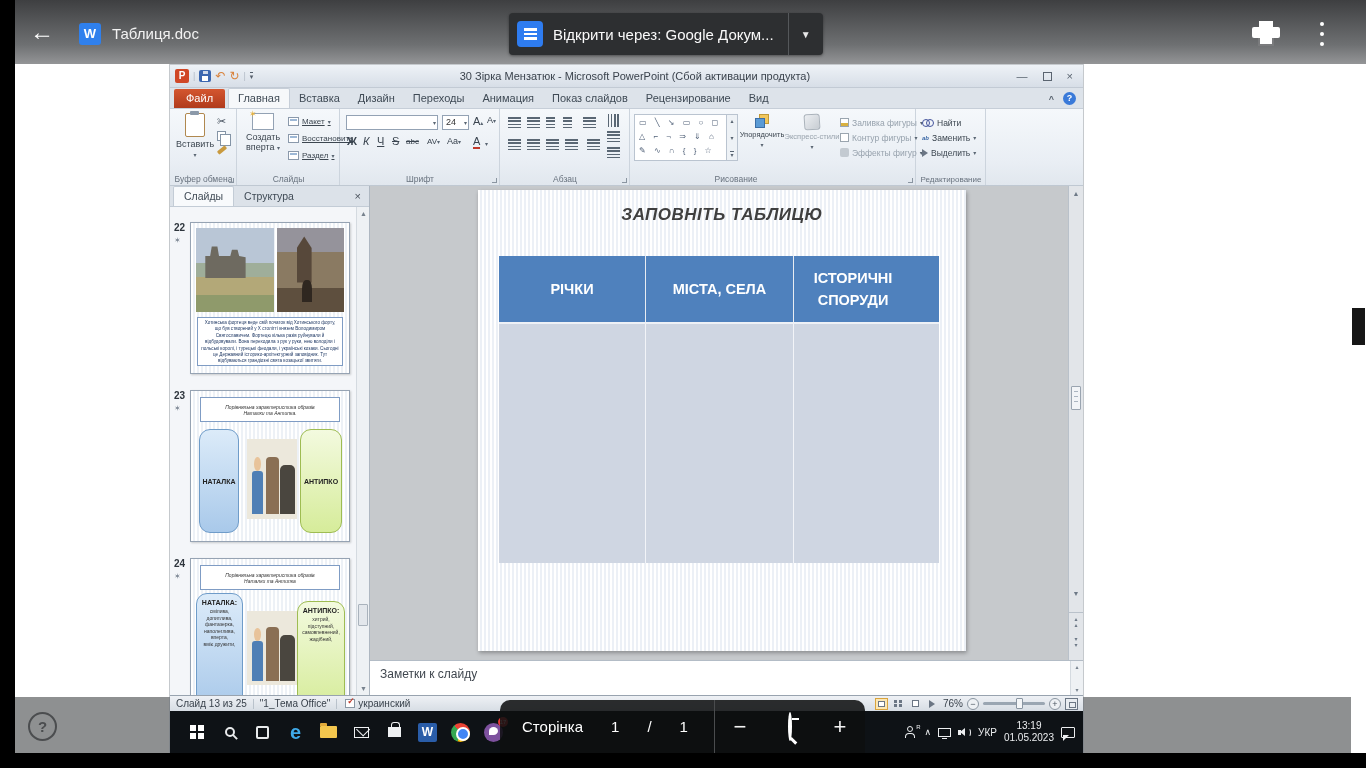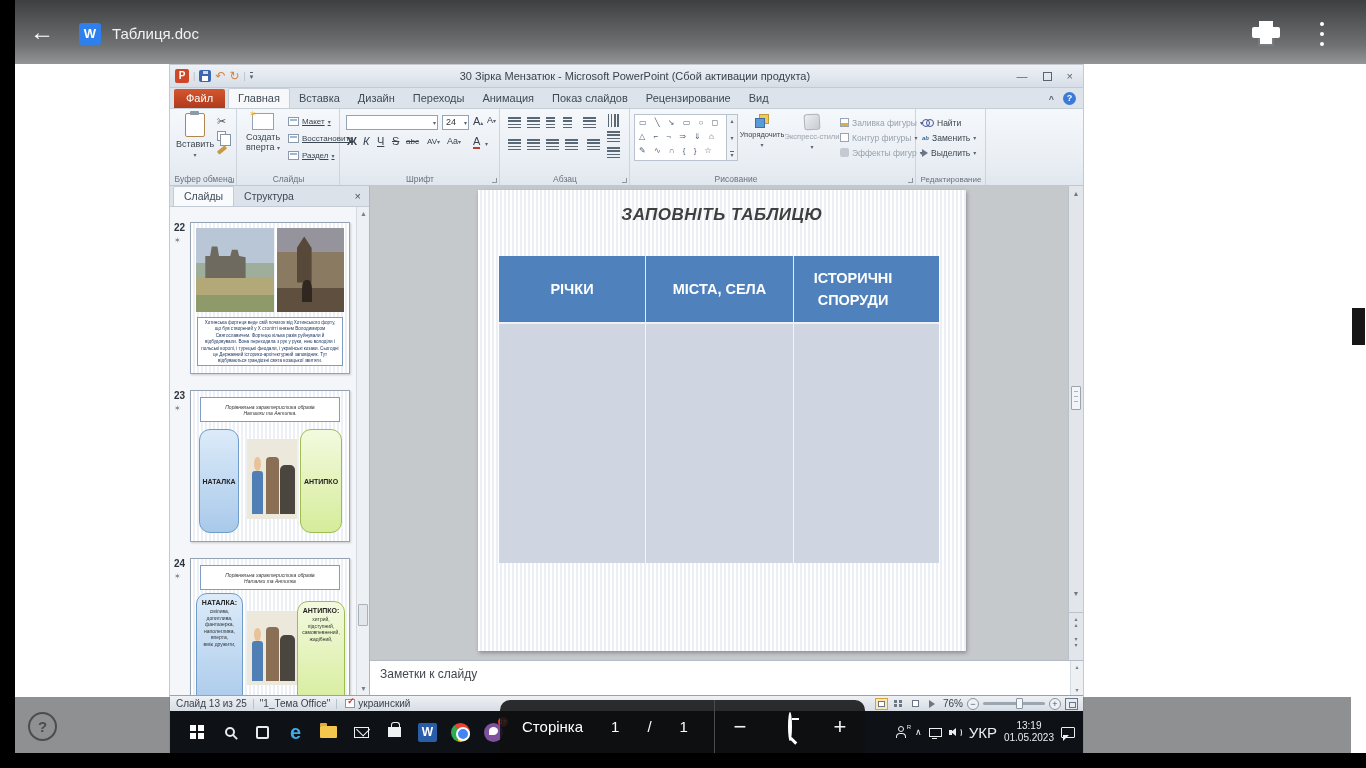--- a/index.html
+++ b/index.html
@@ -286,21 +286,21 @@
   .person .pr { position:absolute; right:-3px; top:-2px; font-size:6px; color:#eceef0; }
   .chev { font-size:9px; }
   .netico { width:13px; height:9px; border:1.5px solid #eceef0; position:relative; }
   .netico::after { content:""; position:absolute; left:2.5px; bottom:-3.5px; width:5px; height:1.5px; background:#eceef0; }
   .spkico { position:relative; width:13px; height:11px; }
   .spkico::before { content:""; position:absolute; left:0; top:3px; width:3px; height:5px; background:#eceef0; }
   .spkico::after { content:""; position:absolute; left:2px; top:1px; width:0; height:0;
     border:4.5px solid transparent; border-right:5px solid #eceef0; border-left:none; }
   .spkico .wv { position:absolute; right:0; top:1px; width:6px; height:9px;
     border:1.5px solid transparent; border-right-color:#eceef0; border-radius:50%; }
-  .lang { font-size:15px;text-align:right; }
+  .lang { font-size:10px;text-align:right; }
   .dt { text-align:center; font-size:10px; line-height:12px; }
   .notif { width:14px; height:11px; border:1.5px solid #eceef0; border-radius:1px; position:relative; }
   .notif::after { content:""; position:absolute; left:1px; bottom:-4px; width:0; height:0;
     border:3px solid transparent; border-top-color:#eceef0; border-left-color:#eceef0; }
 </style>
 </head>
 <body>
 
 <div class="stage">
 
@@ -690,20 +690,30 @@
         </span>
         <span class="notif"></span>
       </div>
     </div>
   </div>
 
   <div class="abs topbar">
     <span class="abs back">←</span>
     <span class="abs wbadge">W</span>
     <span class="abs doc-title">Таблиця.doc</span>
+    <div class="abs open-btn">
+      <span class="docs-ico">
+          <i></i>
+          <i></i>
+          <i></i>
+        </span>
+      <span class="open-text">Відкрити через: Google Докум...</span>
+      <span class="open-div"></span>
+      <span class="open-caret">▼</span>
+    </div>
     <div class="abs print">
       <i class="abs p1"></i>
         <i class="abs p2"></i>
         <i class="abs p3"></i>
     </div>
     <div class="abs dots">
         <i></i>
         <i></i>
         <i></i>
       </div>

